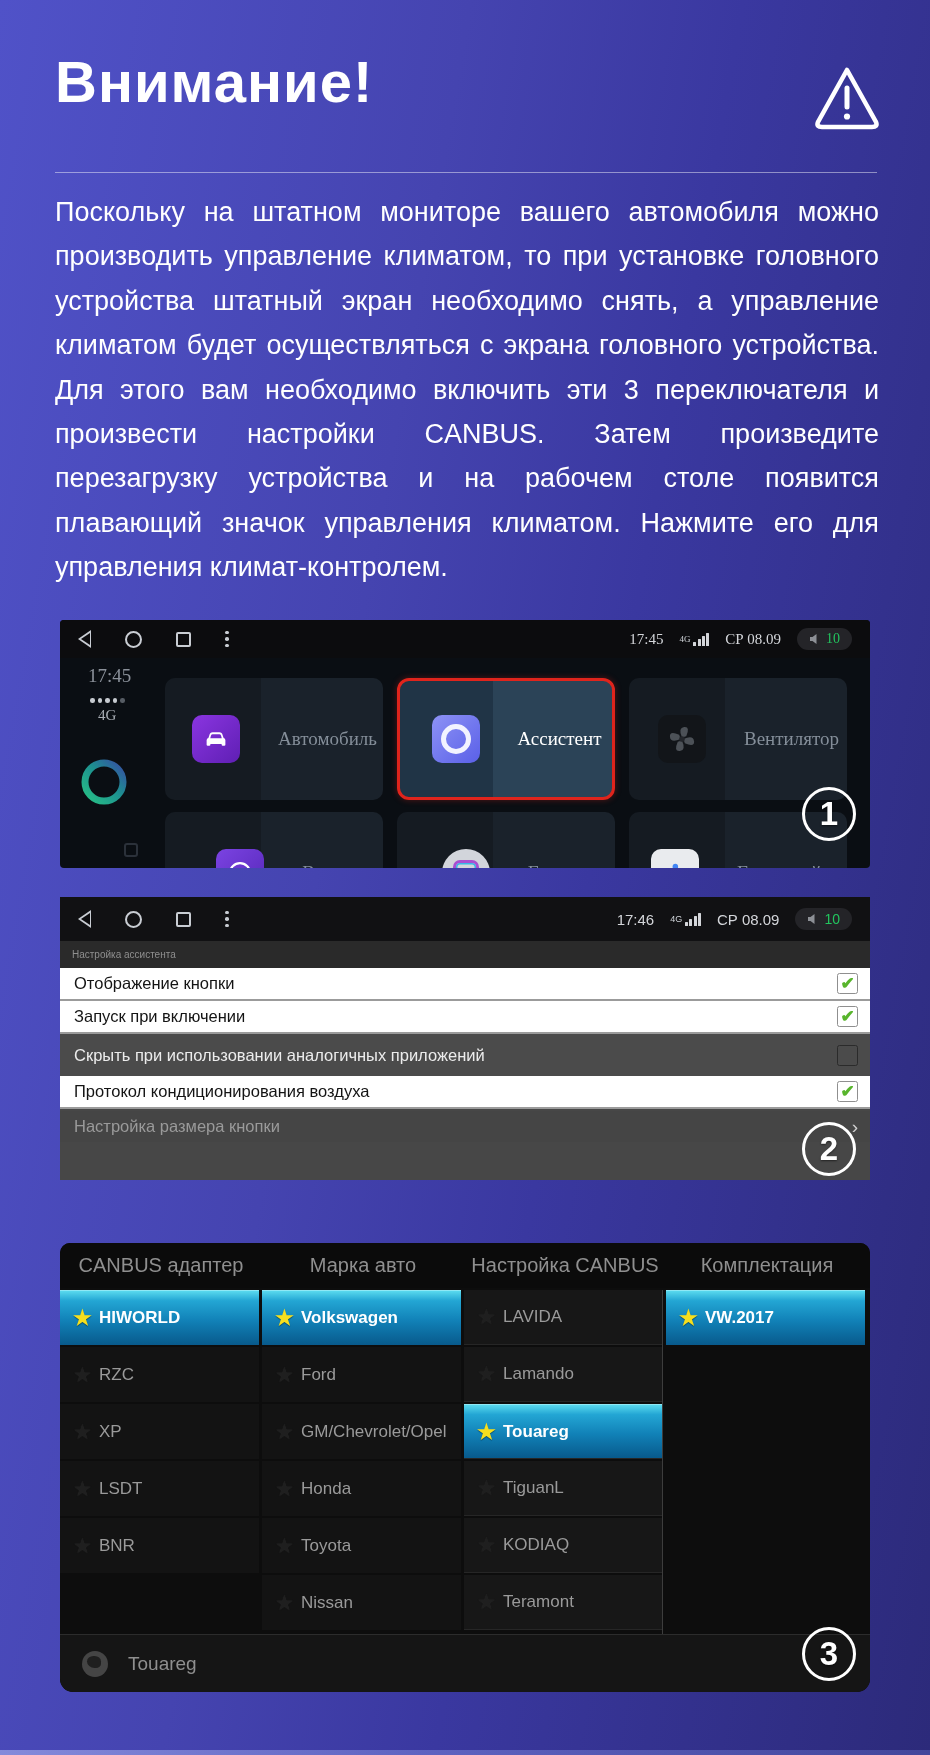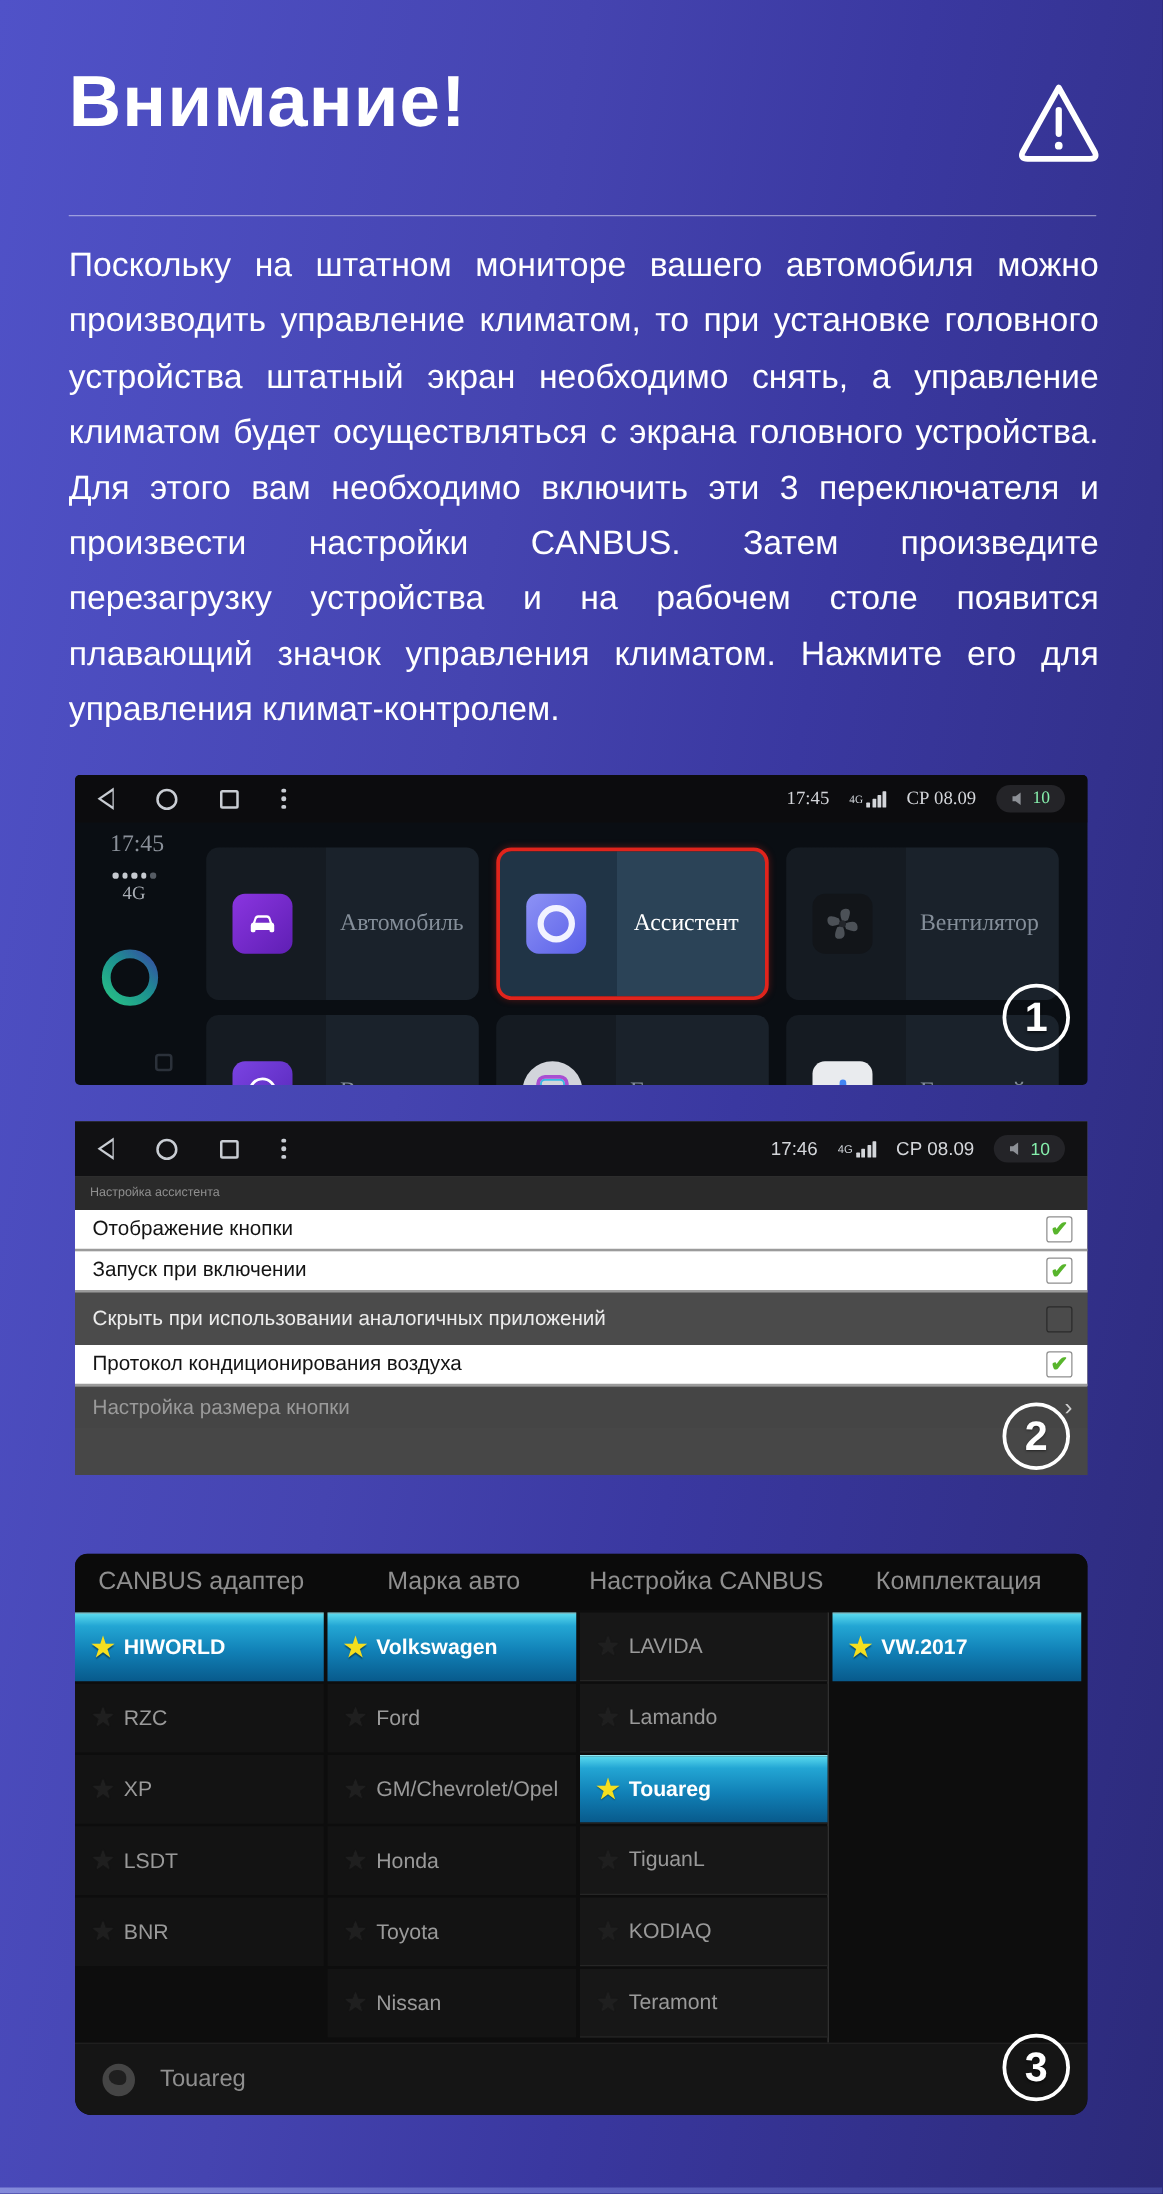--- a/index.html
+++ b/index.html
@@ -42,37 +42,37 @@
   .ic-menu i { width:3.5px; height:3.5px; background:#c9cdd3; border-radius:50%; }
   .sbar .right { margin-left:auto; display:flex; align-items:center; gap:16px;
     color:#d4d6da; font-size:15px; }
   .sig { display:flex; align-items:flex-end; gap:3px; }
   .sig .g { color:#cfd3d8; font-size:9px; align-self:flex-start; margin-top:1px; }
   .bars { display:flex; align-items:flex-end; gap:1.5px; }
   .bars i { width:2.8px; background:#d4d6da; border-radius:.5px; display:block; }
   .bars i:nth-child(1){height:4px;} .bars i:nth-child(2){height:7px;}
   .bars i:nth-child(3){height:10px;} .bars i:nth-child(4){height:13px;}
   .volpill { display:flex; align-items:center; gap:5px; background:#242428;
-    border-radius:13px; padding:3px 12px; color:#86efac; font-size:14px; }
+    border-radius:13px; padding:3px 12px; color:#22c55e; font-size:14px; }
   .spk { width:12px; height:12px; }
 
   
   .shot1 { top:620px; height:248px; border-radius:4px; background:#0a0e13;font-family:Liberation Serif, serif; }
   .side-time { position:absolute; left:28px; top:45px; color:#8a9099; font-size:19px; }
   .side-dots { position:absolute; left:30px; top:78px; display:flex; gap:3px; }
   .side-dots i { width:4.5px; height:4.5px; border-radius:50%; background:#c6cad0; }
   .side-dots i:last-child { background:#565c64; }
   .side-4g { position:absolute; left:38px; top:87px; color:#a9aeb5; font-size:15px; }
   .ring { position:absolute; left:16px; top:134px; width:56px; height:56px; }
   .stub-ic { position:absolute; left:64px; top:223px; width:14px; height:14px;
     border:2px solid #2b313a; border-radius:3px; }
   .tiles { position:absolute; left:105px; top:58px; width:705px; }
   .tile { position:absolute; width:218px; height:122px; border-radius:10px;
     display:flex; align-items:center; padding-left:21px;
-    background:linear-gradient(90deg,#151b22 0 44%,#1a222b 44% 100%); }
+    background:linear-gradient(90deg,#151b22 0 44%,#1a222b 44% 100%);justify-content:center; }
   .tile .lbl { margin-left:38px; color:#848e99; font-size:19px; }
   .tile.assist { background:linear-gradient(90deg,#203446 0 44%,#2b4357 44% 100%);
     border:3px solid #e0241c; border-radius:12px; box-shadow:0 0 6px rgba(224,36,28,.35); }
   .tile.assist .lbl { color:#fff; }
   .appic { width:48px; height:48px; border-radius:10px; flex:0 0 48px;
     display:flex; align-items:center; justify-content:center; }
   .ai-car { background:linear-gradient(135deg,#8a35e0,#5f1fb4); }
   .ai-assist { background:linear-gradient(135deg,#8d92f5,#5a60e8); }
   .ai-assist b { width:30px; height:30px; border:5px solid #f2f3ff; border-radius:50%; display:block; }
   .ai-fan { background:#121519; }

